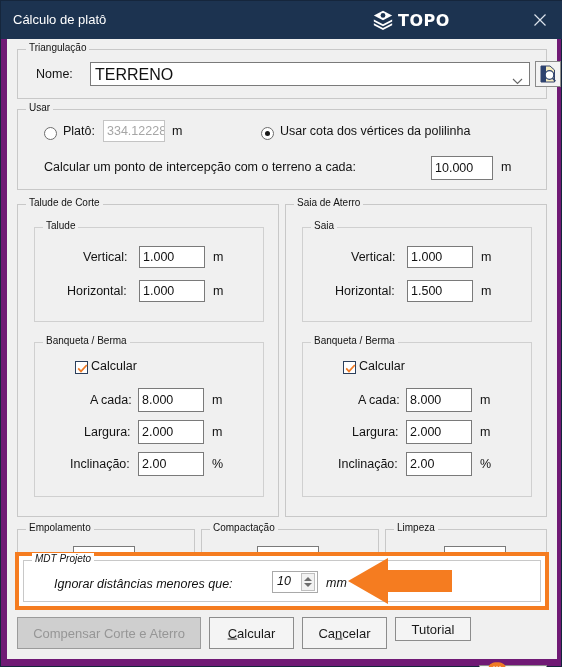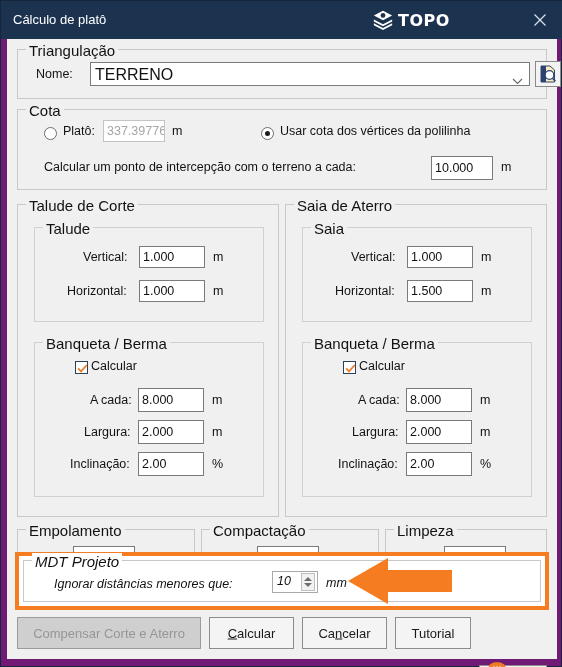--- a/index.html
+++ b/index.html
@@ -73,21 +73,21 @@
     position: absolute;
     box-sizing: border-box;
     border: 1px solid #c8c8c8;
     background: transparent;
   }
   .group > .glabel {
     position: absolute;
     top: -8px; left: 8px;
     background: #f0f0f0;
     padding: 0 3px;
-    font-size: 15px;
+    font-size: 10px;
     color: #121212;
     white-space: nowrap;
     text-align: center;
   }
   .group.inner { border: 1px solid #d0d0d0; }
 
   .lbl {
     position: absolute;
     font-size: 12.5px;
     color: #121212;
@@ -302,25 +302,25 @@
         <svg width="18" height="18" viewBox="0 0 18 18">
           <path d="M2 1 H11 L15.5 5 V17 H2 Z" fill="#f7edc0" stroke="#34436b" stroke-width="1"></path>
           <path d="M2 1 H7 V17 H2 Z" fill="#2d4270"></path>
           <circle cx="10.5" cy="10" r="4.3" fill="#ffffff" stroke="#2d4270" stroke-width="1.2"></circle>
           <path d="M13.6 13.2 L16.4 16.2" stroke="#2d4270" stroke-width="1.6" fill="none"></path>
         </svg>
       </div>
     </div>
 
     <div class="group" style="left:10px; top:70px; width:530px; height:81px;">
-      <span class="glabel">Cota</span>
+      <span class="glabel">Usar</span>
 
       <span class="radio" style="left:26px; top:17px;"></span>
       <span class="lbl" style="left:45px; top:14px;">Platô:</span>
-      <span class="field disabled" style="left:85px; top:10px; width:62px;" title="533.00000">337.39776</span>
+      <span class="field disabled" style="left:85px; top:10px; width:62px;" title="533.00000">334.12228</span>
       <span class="lbl" style="left:154px; top:14px;">m</span>
 
       <span class="radio on" style="left:243px; top:17px;"></span>
       <span class="lbl" style="left:262px; top:14px;">Usar cota dos vértices da polilinha</span>
 
       <span class="lbl" style="left:26px; top:50px;">Calcular um ponto de intercepção com o terreno a cada:</span>
       <span class="field" style="left:413px; top:46px; width:62px; height:24px; line-height:20px;">10.000</span>
       <span class="lbl" style="left:483px; top:50px;">m</span>
     </div>
 
@@ -447,21 +447,21 @@
     </div>
 
     <div class="btn" style="left:202px; top:578px; width:85px; height:32px;">
       <span class="btxt"><u>C</u><span>alcular</span></span>
     </div>
 
     <div class="btn" style="left:295px; top:578px; width:85px; height:32px;">
       <span class="btxt"><span>Ca</span><u>n</u><span>celar</span></span>
     </div>
 
-    <div class="btn" style="left:388px; top:578px; width:76px; height:32px;">
+    <div class="btn" style="left:388px; top:578px; width:76px; height:24px;">
       <span class="btxt">Tutorial</span>
     </div>
 
     <div class="btn" style="left:472px; top:578px; width:68px; height:16px;margin-top:48px;">
       <span class="chat-inner">
         <span>
           <svg width="22" height="20" viewBox="0 0 22 20">
             <path d="M9.5 0.8 C14.6 0.8 18.4 3.0 18.4 5.9 C18.4 8.8 14.6 11.0 9.5 11.0 C8.6 11.0 7.8 10.95 7.0 10.8 L3.6 12.9 L4.3 10.0 C2.3 9.0 0.8 7.6 0.8 5.9 C0.8 3.0 4.5 0.8 9.5 0.8 Z" fill="#ef7b26" transform="translate(3,0) scale(0.95)"></path>
             <circle cx="9" cy="5.6" r="0.85" fill="#ffffff"></circle>
             <circle cx="12" cy="5.6" r="0.85" fill="#ffffff"></circle>

